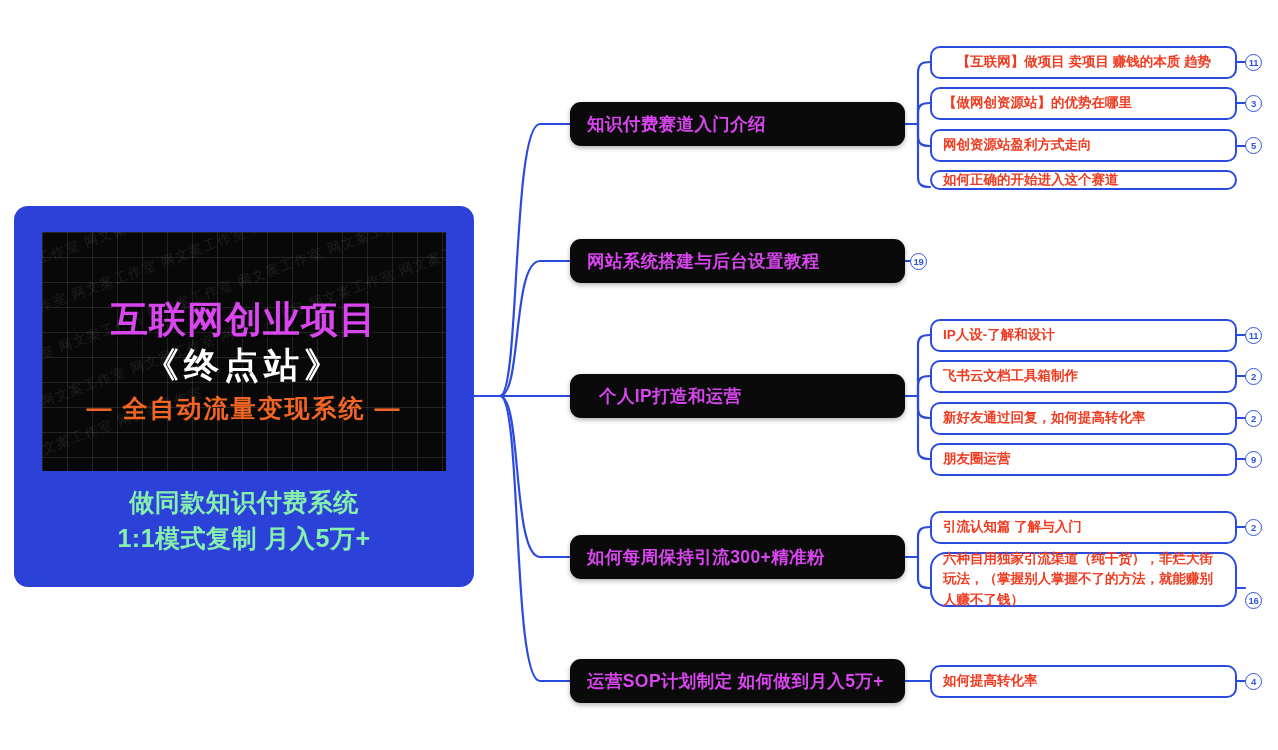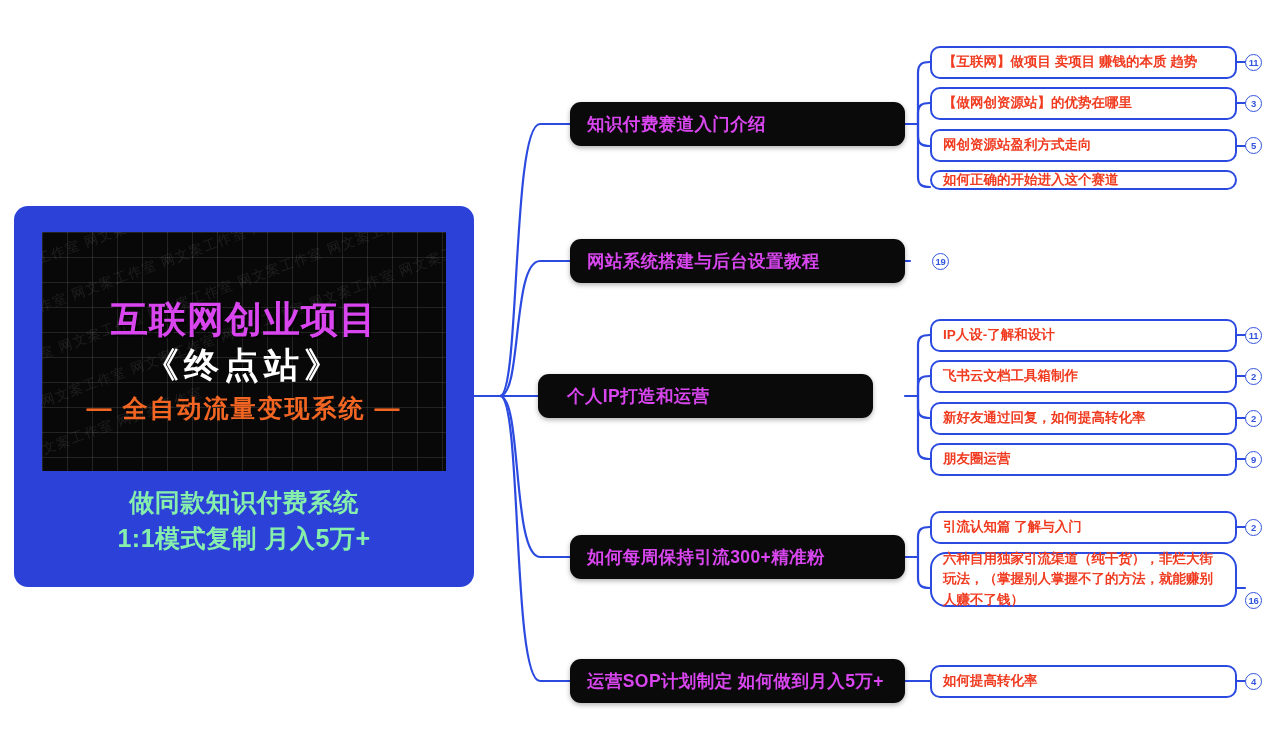--- a/index.html
+++ b/index.html
@@ -238,21 +238,21 @@
     </div>
     <div id="root-caption">
       <div>做同款知识付费系统</div>
       <div>1:1模式复制  月入5万+</div>
     </div>
   </div>
 
   <div class="branch" style="left:570px; top:102px; width:335px; height:44px;">
     <span>知识付费赛道入门介绍</span>
   </div>
-  <div class="leaf" style="left:930px; top:46px; width:307px; height:33px;">
+  <div class="leaf" style="left:930px; top:46px; width:307px; height:33px;justify-content:center;">
     <span>【互联网】做项目 卖项目 赚钱的本质 趋势</span>
   </div>
   <div class="badge" style="left:1245px; top:54px;">11</div>
 
   <div class="leaf" style="left:930px; top:87px; width:307px; height:33px;">
     <span>【做网创资源站】的优势在哪里</span>
   </div>
   <div class="badge" style="left:1245px; top:95px;">3</div>
 
   <div class="leaf" style="left:930px; top:129px; width:307px; height:33px;">
@@ -260,23 +260,23 @@
   </div>
   <div class="badge" style="left:1245px; top:137px;">5</div>
 
   <div class="leaf" style="left:930px; top:170px; width:307px; height:20px;">
     <span>如何正确的开始进入这个赛道</span>
   </div>
 
   <div class="branch" style="left:570px; top:239px; width:335px; height:44px;">
     <span>网站系统搭建与后台设置教程</span>
   </div>
-  <div class="badge" style="left:932px; top:253px;">19</div>
-
-  <div class="branch" style="left:538px; top:374px; width:335px; height:44px;padding-left:29px;">
+  <div class="badge" style="left:910px; top:253px;">19</div>
+
+  <div class="branch" style="left:570px; top:374px; width:335px; height:44px;padding-left:29px;">
     <span>个人IP打造和运营</span>
   </div>
   <div class="leaf" style="left:930px; top:319px; width:307px; height:33px;">
     <span>IP人设-了解和设计</span>
   </div>
   <div class="badge" style="left:1245px; top:327px;">11</div>
 
   <div class="leaf" style="left:930px; top:360px; width:307px; height:33px;">
     <span>飞书云文档工具箱制作</span>
   </div>

